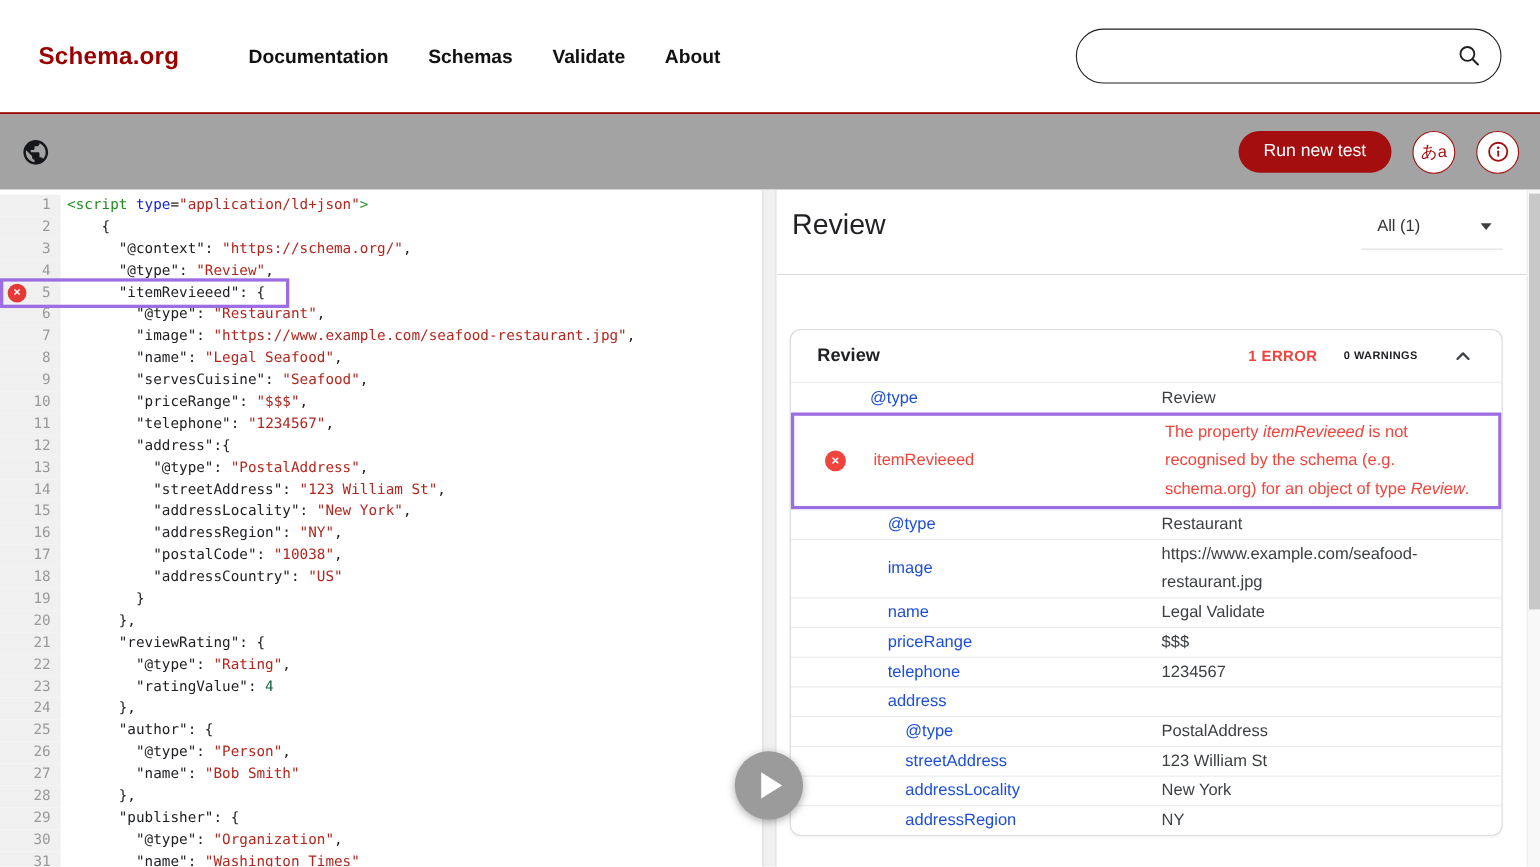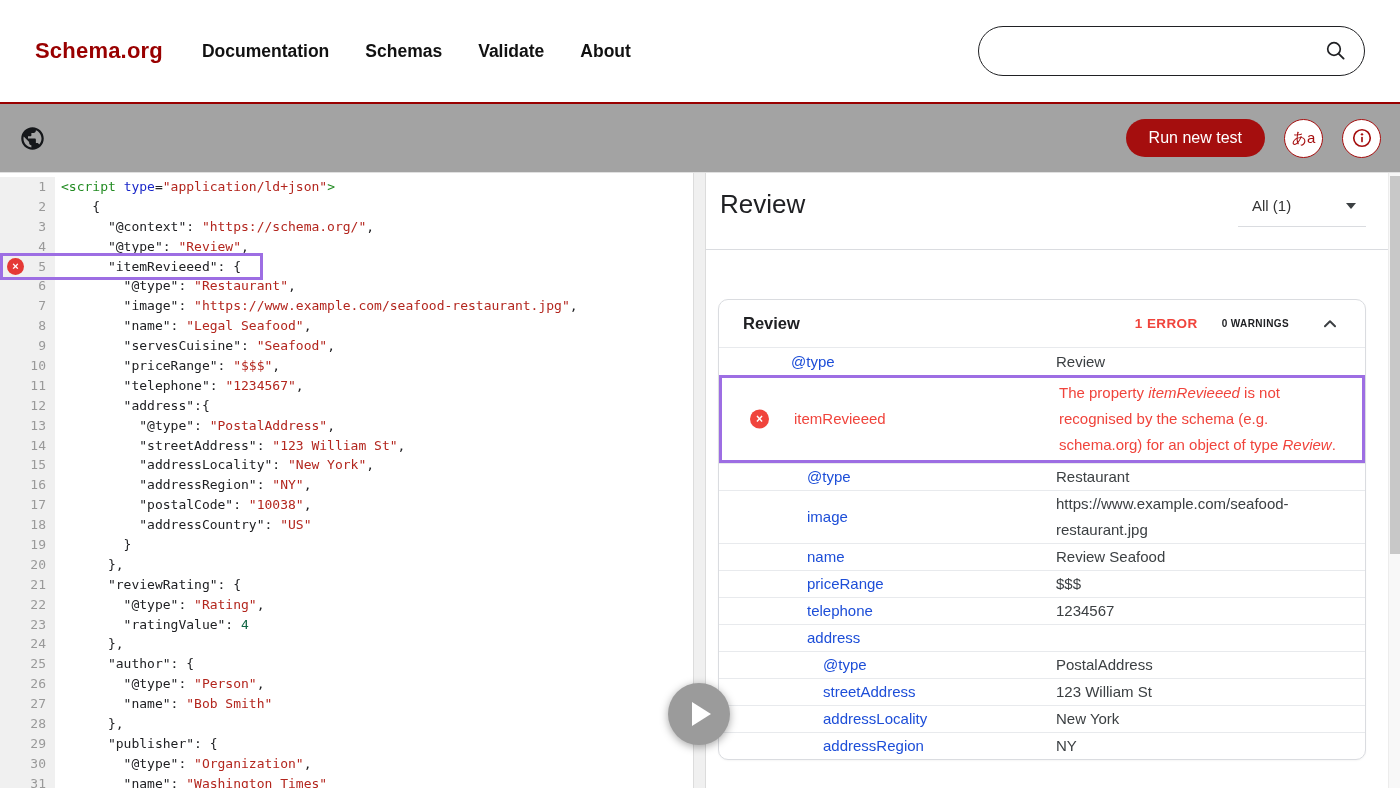--- a/index.html
+++ b/index.html
@@ -3,21 +3,21 @@
 <meta charset="utf-8">
 <style>
   * { margin:0; padding:0; box-sizing:border-box; }
   html,body { width:1400px; height:788px; overflow:hidden; background:#fff;
     font-family:"Liberation Sans", sans-serif; position:relative; }
 
   
   .site-header { height:104px; display:flex; align-items:center; padding:0 35px;
     background:#fff; border-bottom:2px solid #990000; }
   .logo { color:#990000; font-size:22px; font-weight:700; letter-spacing:.2px;
-    text-decoration:none; margin-right:39px; cursor:pointer; }
+    text-decoration:none; margin-right:63px; cursor:pointer; }
   .main-nav { display:flex; gap:36px; align-items:center; }
   .nav-link { color:#111; font-size:17.5px; font-weight:700; text-decoration:none; cursor:pointer; }
   .search-wrap { margin-left:auto; width:387px; height:50px; border:1.5px solid #202124;
     border-radius:25px; display:flex; align-items:center; padding:0 16px 0 20px; background:#fff; }
   .search-input { flex:1; border:none; outline:none; font-size:16px; height:40px; background:transparent; }
   .search-btn { background:none; border:none; cursor:pointer; display:flex; align-items:center; }
 
   
   .toolbar { height:69px; background:#a3a3a3; display:flex; align-items:center;
     padding:0 19px; border-bottom:1px solid #e0e0e0; }
@@ -193,21 +193,21 @@
           <div class="rrow">
             <div class="rlabel" style="padding-left: 88px;"><span>@type</span></div>
             <div class="rvalue">Restaurant</div>
           </div>
           <div class="rrow">
             <div class="rlabel" style="padding-left: 88px;"><span>image</span></div>
             <div class="rvalue">https://www.example.com/seafood-restaurant.jpg</div>
           </div>
           <div class="rrow">
             <div class="rlabel" style="padding-left: 88px;"><span>name</span></div>
-            <div class="rvalue">Review Seafood</div>
+            <div class="rvalue">Legal Validate</div>
           </div>
           <div class="rrow">
             <div class="rlabel" style="padding-left: 88px;"><span>priceRange</span></div>
             <div class="rvalue">$$$</div>
           </div>
           <div class="rrow">
             <div class="rlabel" style="padding-left: 88px;"><span>telephone</span></div>
             <div class="rvalue">1234567</div>
           </div>
           <div class="rrow">

